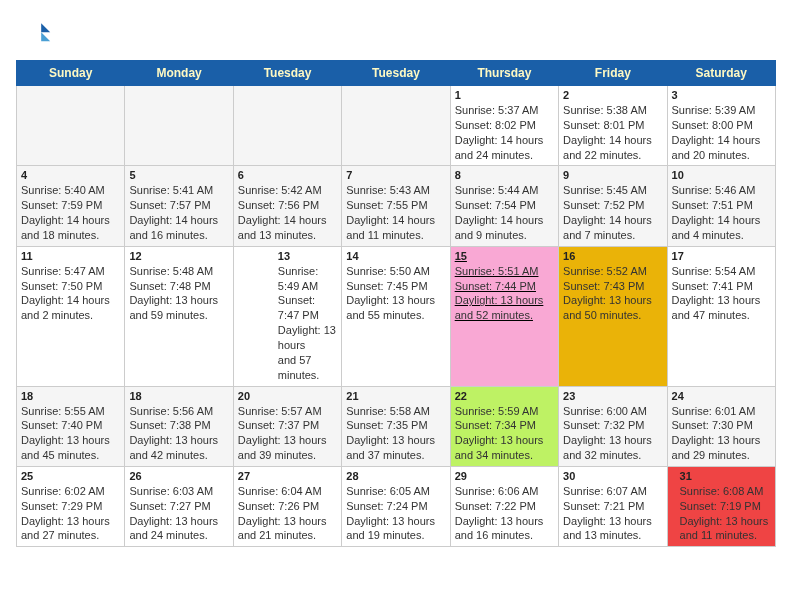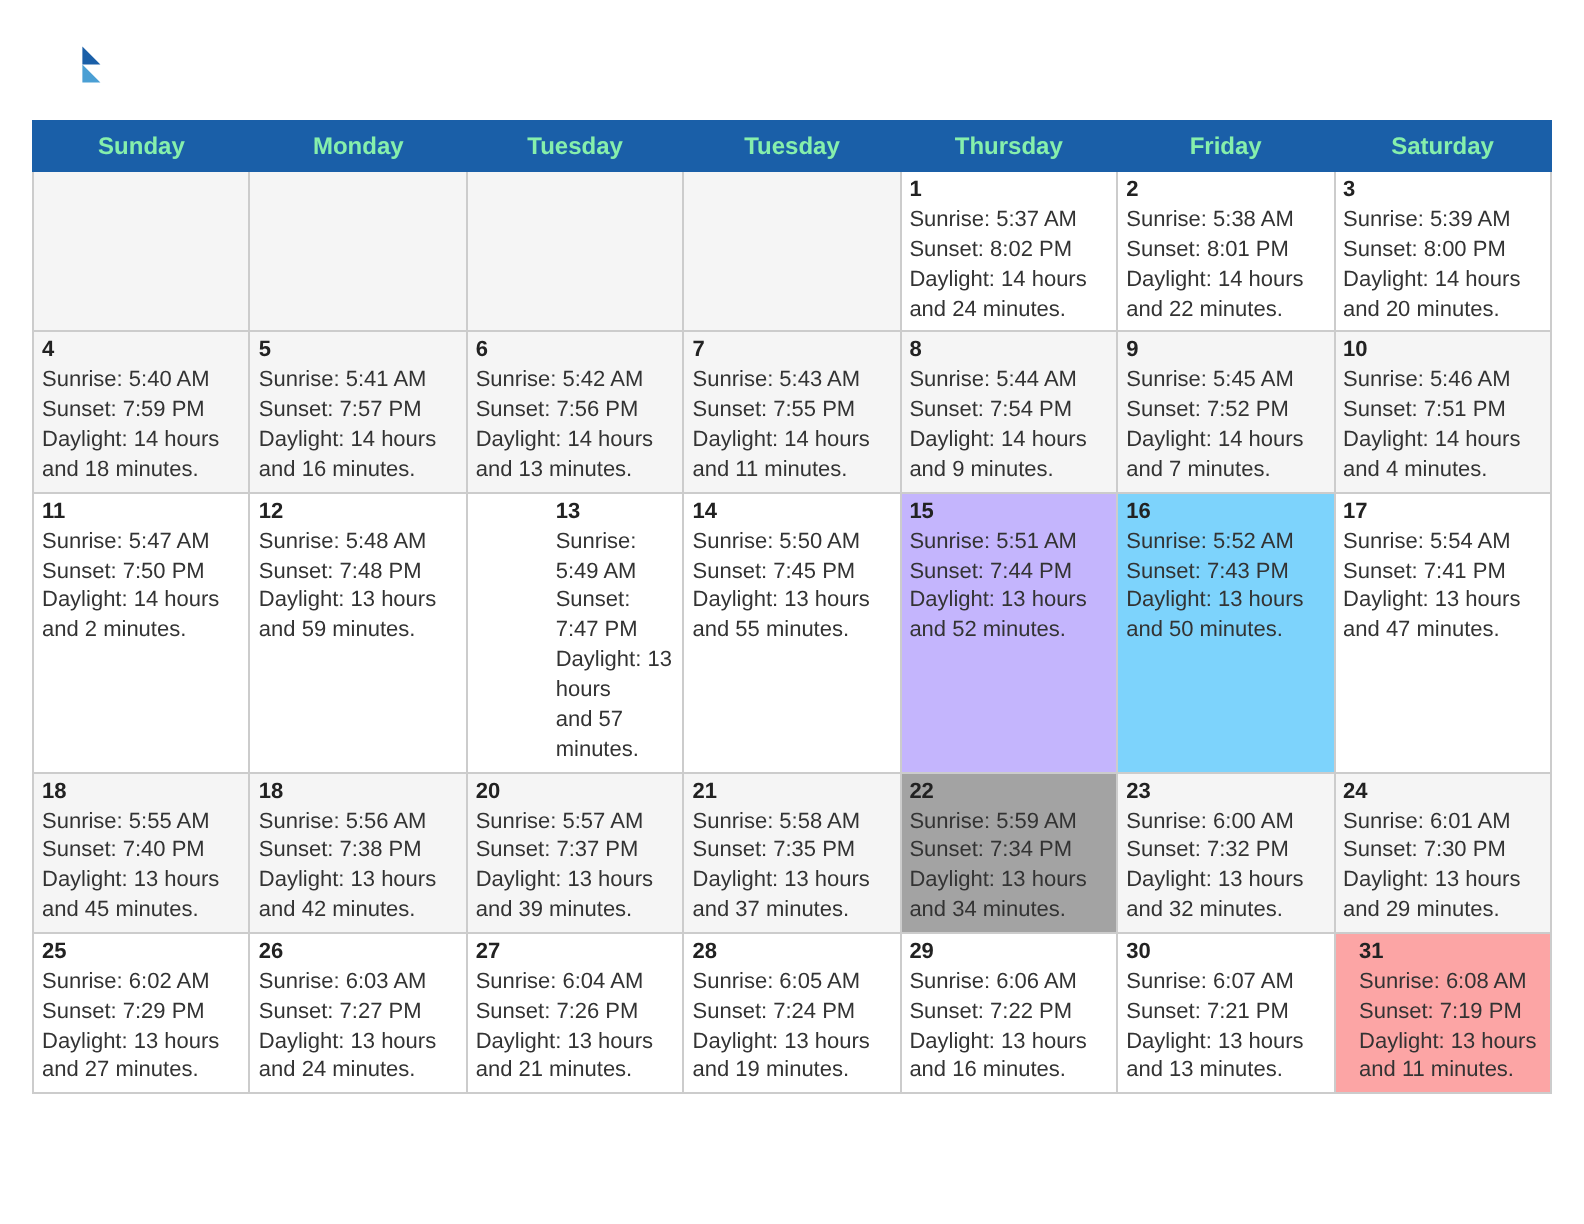--- a/index.html
+++ b/index.html
@@ -47,21 +47,21 @@
       margin-bottom: 8px;
       font-weight: normal;
     }
     table {
       width: 100%;
       border-collapse: collapse;
       font-size: 10px;
     }
     thead th {
       background-color: #1a5fa8;
-      color: #86efac;
+      color: #fef9c3;
       text-align: center;
       padding: 5px 2px;
       font-size: 12px;
       border: 1px solid #1a5fa8;
     }
     tbody td {
       border: 1px solid #ccc;
       vertical-align: top;
       padding: 3px 4px;
       width: calc(100% / 7);
@@ -183,25 +183,25 @@
           <div class="day-info">Sunrise: 5:48 AM<br>Sunset: 7:48 PM<br>Daylight: 13 hours<br>and 59 minutes.</div>
         </td>
         <td style="background: rgb(255, 255, 255); padding-left: 44px;">
           <span class="day-number">13</span>
           <div class="day-info">Sunrise: 5:49 AM<br>Sunset: 7:47 PM<br>Daylight: 13 hours<br>and 57 minutes.</div>
         </td>
         <td style="background: rgb(255, 255, 255);">
           <span class="day-number">14</span>
           <div class="day-info">Sunrise: 5:50 AM<br>Sunset: 7:45 PM<br>Daylight: 13 hours<br>and 55 minutes.</div>
         </td>
-        <td style="background: #c4b5fd;">
+        <td style="background: #f9a8d4; text-decoration: underline;">
           <span class="day-number">15</span>
           <div class="day-info">Sunrise: 5:51 AM<br>Sunset: 7:44 PM<br>Daylight: 13 hours<br>and 52 minutes.</div>
         </td>
-        <td style="background: #7dd3fc;">
+        <td style="background: #eab308;">
           <span class="day-number">16</span>
           <div class="day-info">Sunrise: 5:52 AM<br>Sunset: 7:43 PM<br>Daylight: 13 hours<br>and 50 minutes.</div>
         </td>
         <td style="background: rgb(255, 255, 255);">
           <span class="day-number">17</span>
           <div class="day-info">Sunrise: 5:54 AM<br>Sunset: 7:41 PM<br>Daylight: 13 hours<br>and 47 minutes.</div>
         </td>
       </tr>
       <tr>
         <td style="background: rgb(245, 245, 245);">
@@ -213,21 +213,21 @@
           <div class="day-info">Sunrise: 5:56 AM<br>Sunset: 7:38 PM<br>Daylight: 13 hours<br>and 42 minutes.</div>
         </td>
         <td style="background: rgb(245, 245, 245);">
           <span class="day-number">20</span>
           <div class="day-info">Sunrise: 5:57 AM<br>Sunset: 7:37 PM<br>Daylight: 13 hours<br>and 39 minutes.</div>
         </td>
         <td style="background: rgb(245, 245, 245);">
           <span class="day-number">21</span>
           <div class="day-info">Sunrise: 5:58 AM<br>Sunset: 7:35 PM<br>Daylight: 13 hours<br>and 37 minutes.</div>
         </td>
-        <td style="background: #a3a3a3; margin-left: 25px;">
+        <td style="background: #bef264; margin-left: 25px;">
           <span class="day-number">22</span>
           <div class="day-info">Sunrise: 5:59 AM<br>Sunset: 7:34 PM<br>Daylight: 13 hours<br>and 34 minutes.</div>
         </td>
         <td style="background: rgb(245, 245, 245);">
           <span class="day-number">23</span>
           <div class="day-info">Sunrise: 6:00 AM<br>Sunset: 7:32 PM<br>Daylight: 13 hours<br>and 32 minutes.</div>
         </td>
         <td style="background: rgb(245, 245, 245); margin-top: 24px;">
           <span class="day-number">24</span>
           <div class="day-info">Sunrise: 6:01 AM<br>Sunset: 7:30 PM<br>Daylight: 13 hours<br>and 29 minutes.</div>
@@ -251,19 +251,19 @@
           <div class="day-info">Sunrise: 6:05 AM<br>Sunset: 7:24 PM<br>Daylight: 13 hours<br>and 19 minutes.</div>
         </td>
         <td style="background: rgb(255, 255, 255);">
           <span class="day-number">29</span>
           <div class="day-info">Sunrise: 6:06 AM<br>Sunset: 7:22 PM<br>Daylight: 13 hours<br>and 16 minutes.</div>
         </td>
         <td style="background: rgb(255, 255, 255);">
           <span class="day-number">30</span>
           <div class="day-info">Sunrise: 6:07 AM<br>Sunset: 7:21 PM<br>Daylight: 13 hours<br>and 13 minutes.</div>
         </td>
-        <td style="background: #fca5a5; padding-left: 12px;">
+        <td style="background: #ef4444; padding-left: 12px;">
           <span class="day-number">31</span>
           <div class="day-info">Sunrise: 6:08 AM<br>Sunset: 7:19 PM<br>Daylight: 13 hours<br>and 11 minutes.</div>
         </td>
       </tr>
     </tbody>
 </table>
 
 </body></html>

